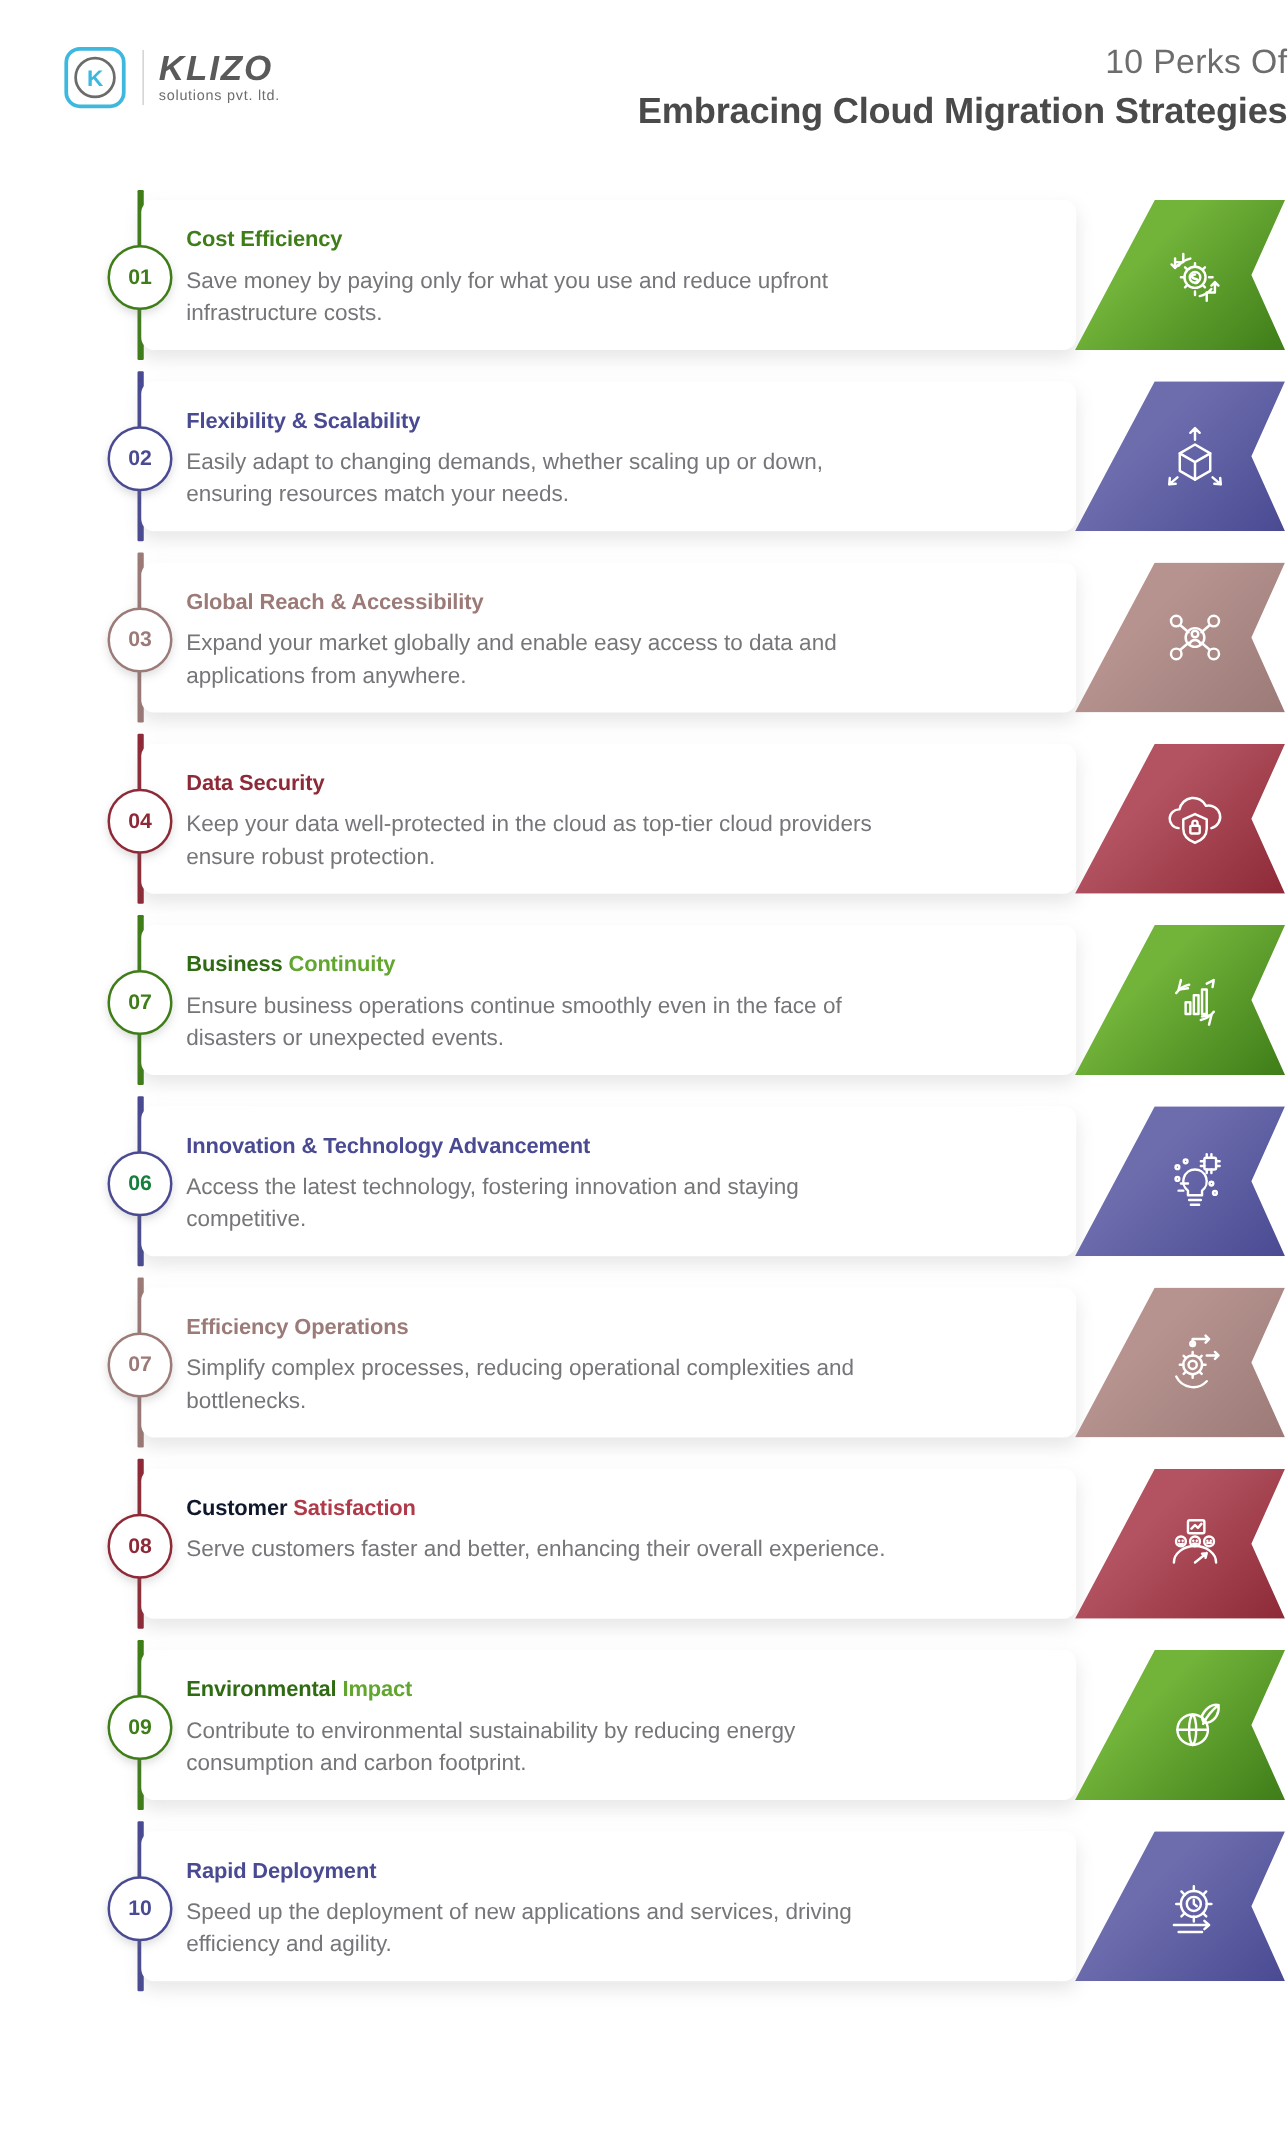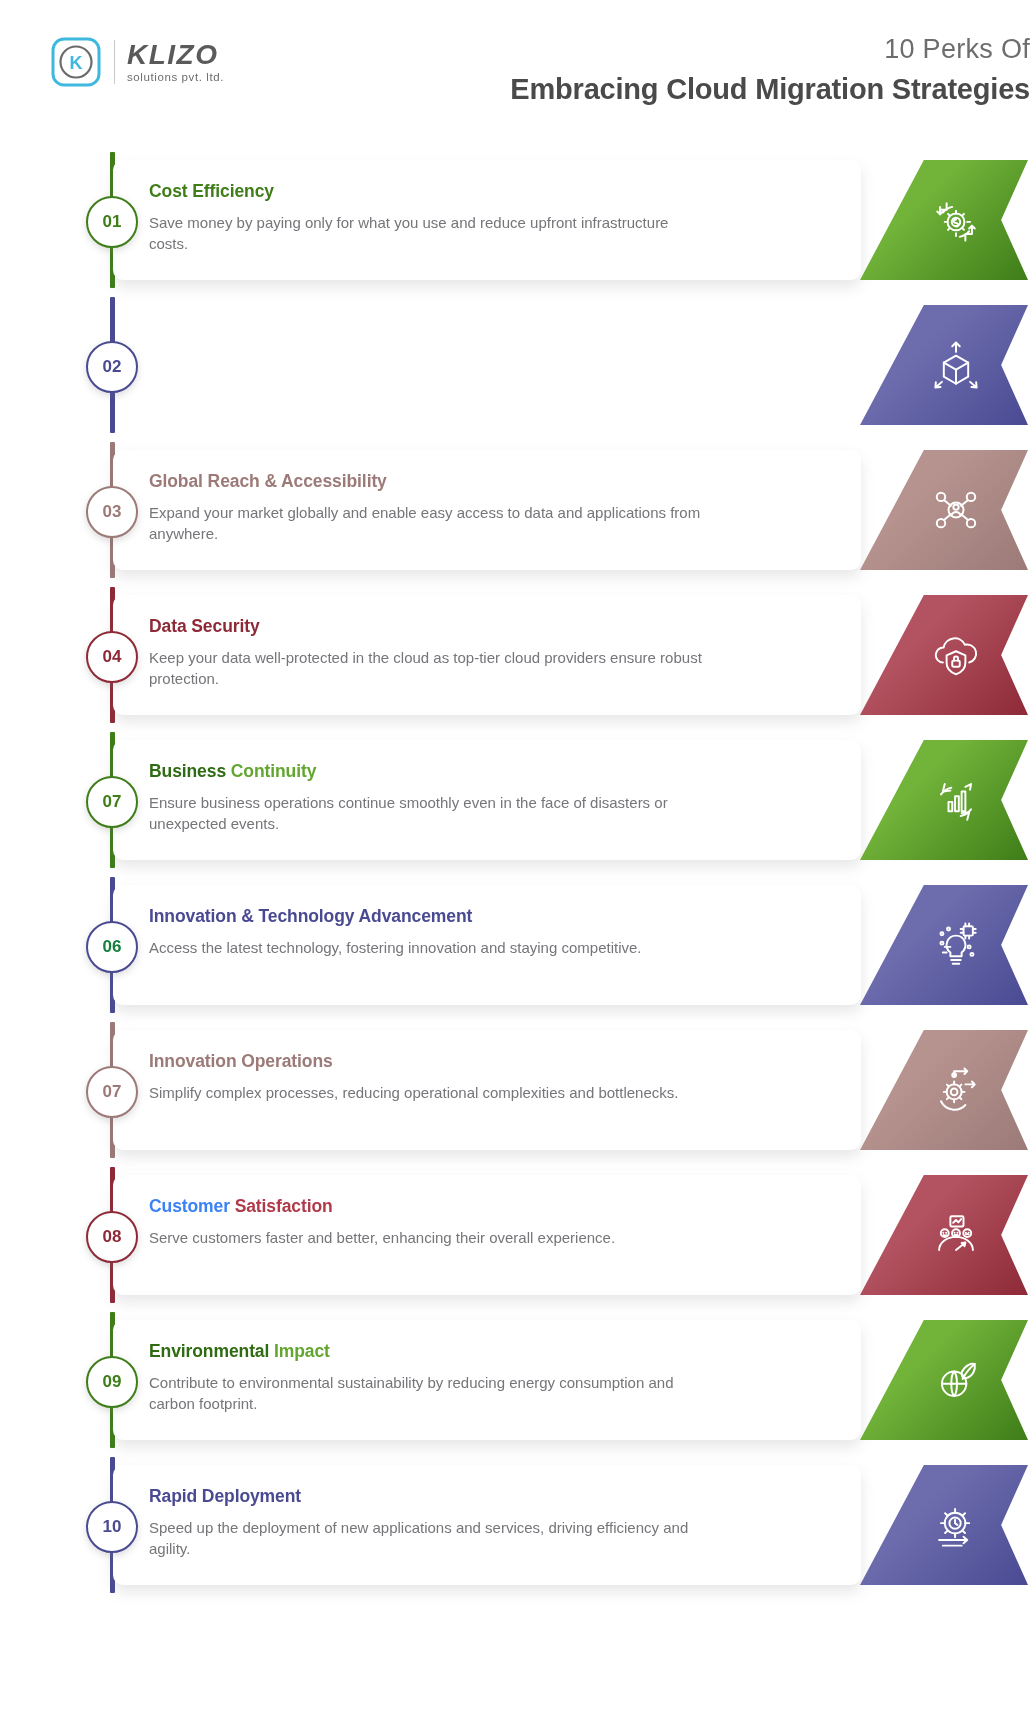--- a/index.html
+++ b/index.html
@@ -111,21 +111,21 @@
 
   .card-title {
     font-size: 17.5px;
     font-weight: bold;
     letter-spacing: -0.1px;
     white-space: nowrap;
   }
 
   .card-desc {
     margin-top: 10px;
-    font-size: 15px;
+    font-size: 18px;
     line-height: 1.42;
     color: #75757a;
     width: 560px;
   }
   .icon-panel-outer {
     position: absolute;
     right: 0;
     top: 8px;
     width: 170px;
     height: 120px;
@@ -224,20 +224,26 @@
         </div>
     </div>
 
     <div class="badge" style="border-color:#3e7d18; color:#3e7d18">
       <span>01</span>
     </div>
   </div>
     <div class="row">
     <div class="rail" style="background:#4a4a93"></div>
 
+    <div class="card">
+      <div class="card-body">
+        <div class="card-title"><span style="color:#4a4a93">Flexibility &amp; Scalability</span></div>
+        <div class="card-desc">Easily adapt to changing demands, whether scaling up or down, ensuring resources match your needs.</div>
+      </div>
+    </div>
 
     <div class="icon-panel-outer">
       <div class="icon-shape" style="background:linear-gradient(135deg, #6d6dae 0%, #6d6dae 35%, #4a4a93 100%)"></div>
       <div class="icon-glyph">
           <svg viewBox="0 0 64 64">
             <g stroke="#ffffff" fill="none" stroke-width="2.1" stroke-linecap="round" stroke-linejoin="round">
       <path d="M32 22l13 7.5v15L32 52l-13-7.5v-15z"></path>
       <path d="M19 29.5L32 37l13-7.5M32 37v15"></path>
       <path d="M32 18V8M32 8l-4 4M32 8l4 4"></path>
       <path d="M17 50l-7 6M10 56l5.5-.5M10 56l.5-5.5"></path>
@@ -375,21 +381,21 @@
 
     <div class="badge" style="border-color:#4a4a93; color:#15803d">
       <span>06</span>
     </div>
   </div>
     <div class="row">
     <div class="rail" style="background:#9b7a77"></div>
 
     <div class="card">
       <div class="card-body">
-        <div class="card-title"><span style="color:#9b7a77">Innovation Operations</span></div>
+        <div class="card-title"><span style="color:#9b7a77">Efficiency Operations</span></div>
         <div class="card-desc">Simplify complex processes, reducing operational complexities and bottlenecks.</div>
       </div>
     </div>
 
     <div class="icon-panel-outer">
       <div class="icon-shape" style="background:linear-gradient(135deg, #b6938f 0%, #b6938f 35%, #9b7a77 100%)"></div>
       <div class="icon-glyph">
           <svg viewBox="0 0 64 64">
             <g stroke="#ffffff" fill="none" stroke-width="2.1" stroke-linecap="round" stroke-linejoin="round">
       <circle cx="30" cy="34" r="8"></circle>
@@ -406,21 +412,21 @@
 
     <div class="badge" style="border-color:#9b7a77; color:#9b7a77">
       <span>07</span>
     </div>
   </div>
     <div class="row">
     <div class="rail" style="background:#8e2a37"></div>
 
     <div class="card">
       <div class="card-body">
-        <div class="card-title"><span style="color:#3b82f6">Customer </span><span style="color:#b03a4a">Satisfaction</span></div>
+        <div class="card-title"><span style="color:#0f172a">Customer </span><span style="color:#b03a4a">Satisfaction</span></div>
         <div class="card-desc">Serve customers faster and better, enhancing their overall experience.</div>
       </div>
     </div>
 
     <div class="icon-panel-outer">
       <div class="icon-shape" style="background:linear-gradient(135deg, #b35361 0%, #b35361 35%, #8e2a37 100%)"></div>
       <div class="icon-glyph">
           <svg viewBox="0 0 64 64">
             <g stroke="#ffffff" fill="none" stroke-width="2.1" stroke-linecap="round" stroke-linejoin="round">
       <rect x="26" y="12" width="14" height="11" rx="1.5"></rect>

